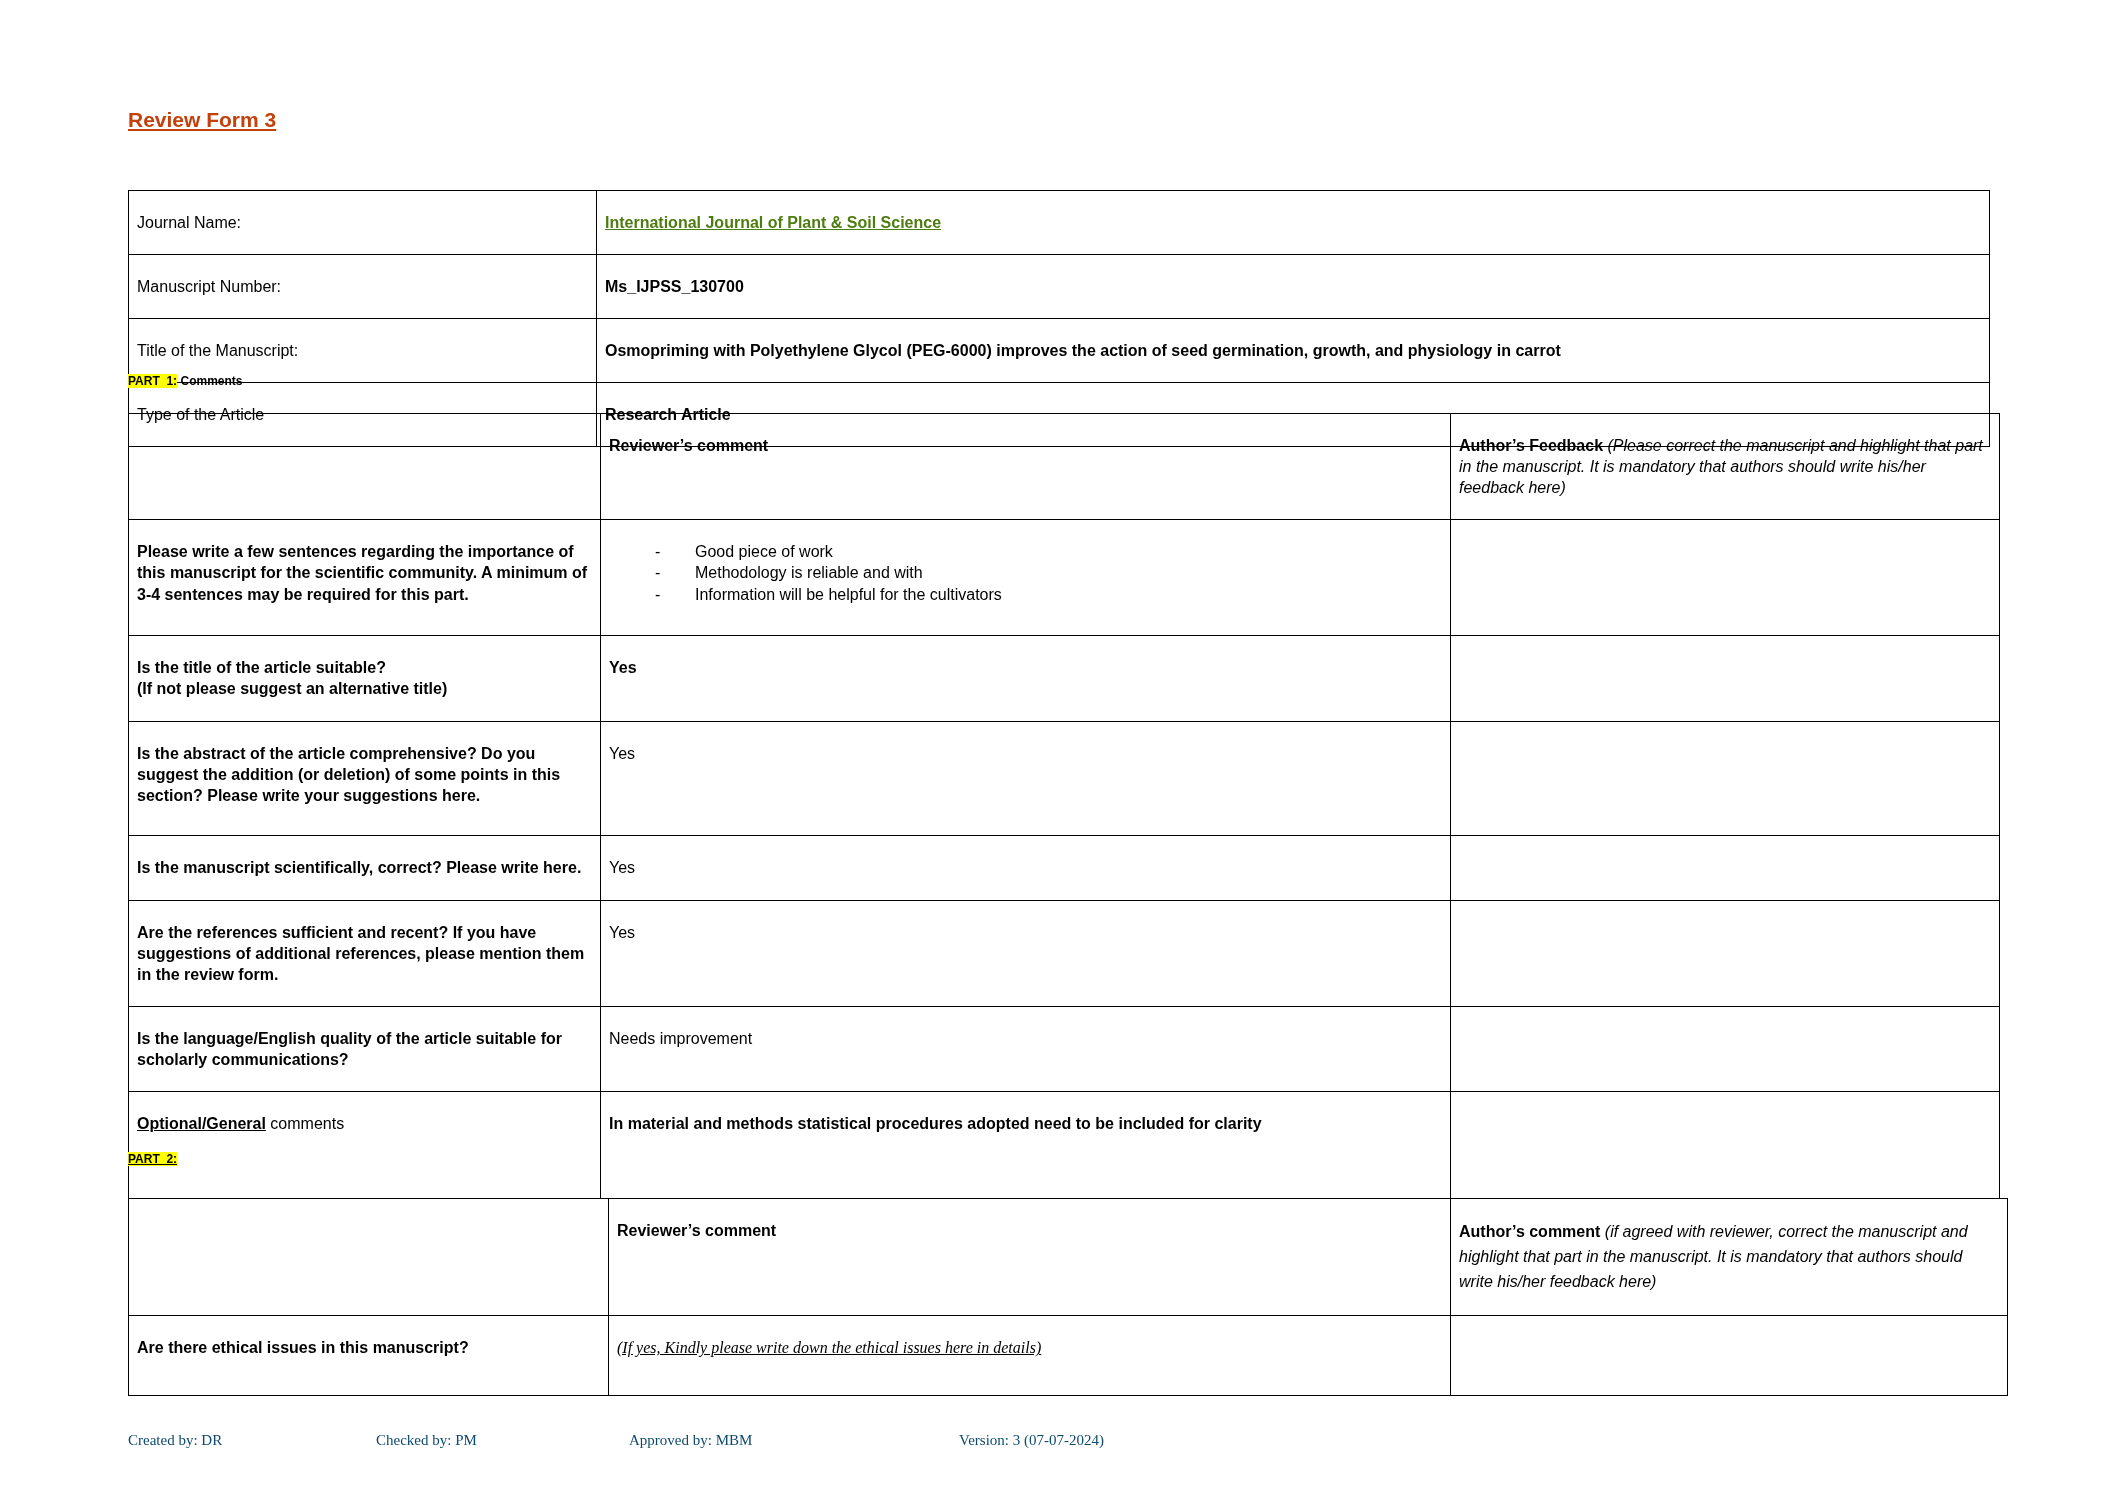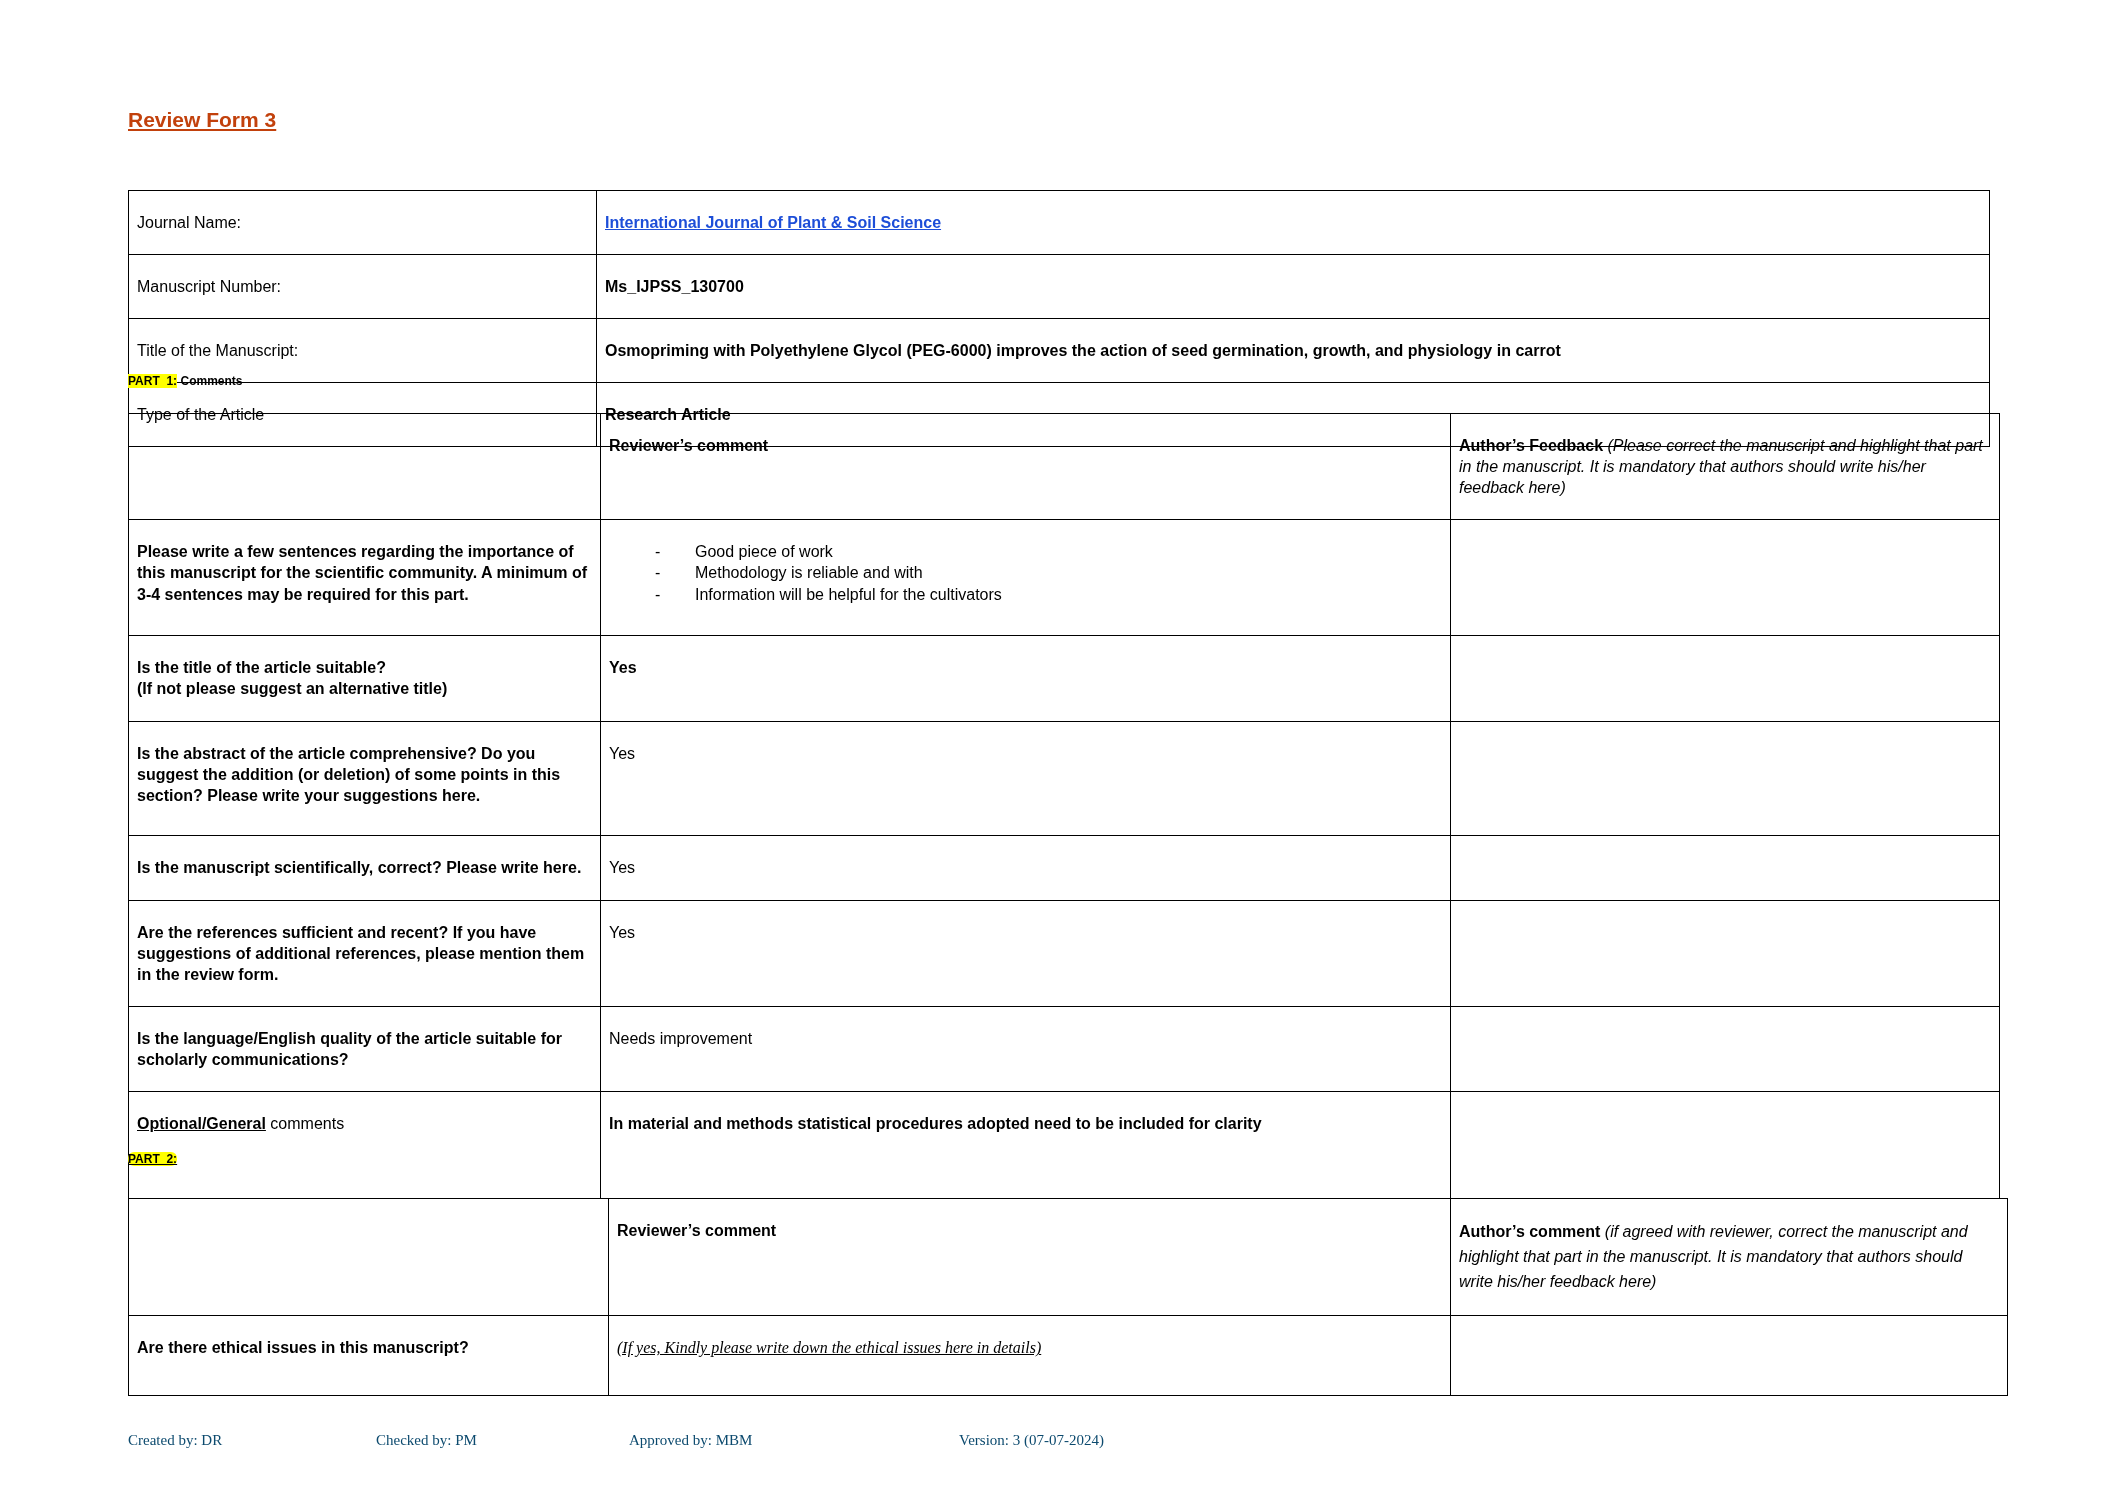--- a/index.html
+++ b/index.html
@@ -42,40 +42,40 @@
     font-size: 16px;
     line-height: 1.32;
     overflow: hidden;
   }
 
   
   .info-table { left: 128px; top: 190px; width: 1862px; }
   .info-table td.val { font-weight: bold; }
   .v-mid { vertical-align: middle !important; }
   .journal-link {
-    color: #1d4ed8;
+    color: #4d7c0f;
     font-weight: bold;
     text-decoration: underline;
     cursor: pointer;
   }
 
   
   .part-heading {
     position: absolute;
     left: 128px;
     font-size: 12px;
     font-weight: bold;
   }
   .part1-heading { top: 374px; }
   .part2-heading { top: 1152px; }
   .hl {
     background: #FFFF00;
     white-space: pre-wrap;
   }
-  .hl.u { text-decoration: underline; border-radius: 6px; }
+  .hl.u { text-decoration: underline; }
 
   
   .part1-table { left: 128px; top: 413px; width: 1872px; }
   .part2-table { left: 128px; top: 1198px; width: 1880px; }
 
   td.hdr-reviewer { font-weight: bold; }
   td.hdr-author { line-height: 1.27; }
   .part2-table td.hdr-author { line-height: 1.55; }
   .b { font-weight: bold; }
   .i { font-style: italic; }

